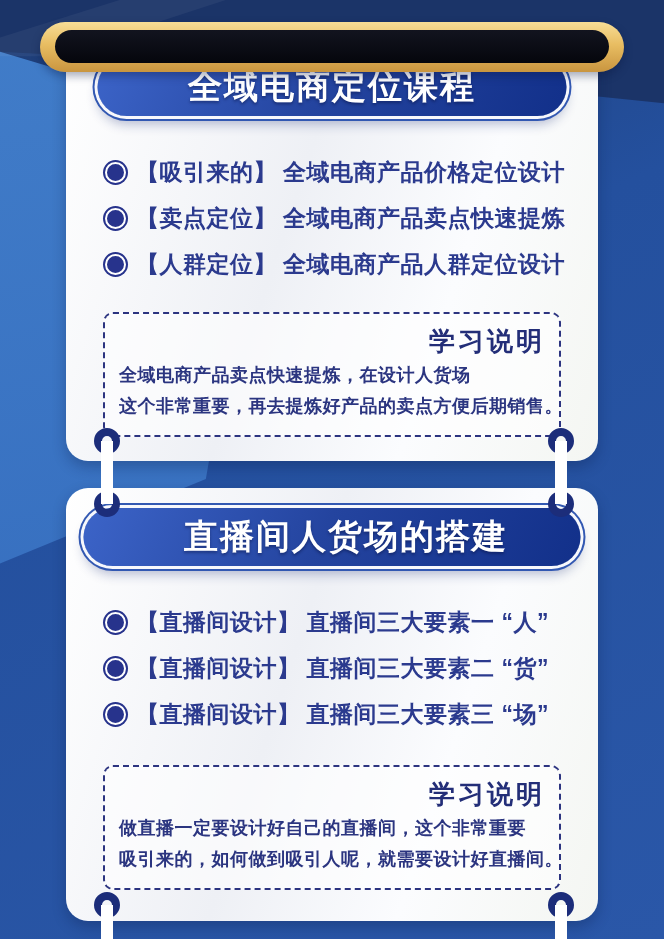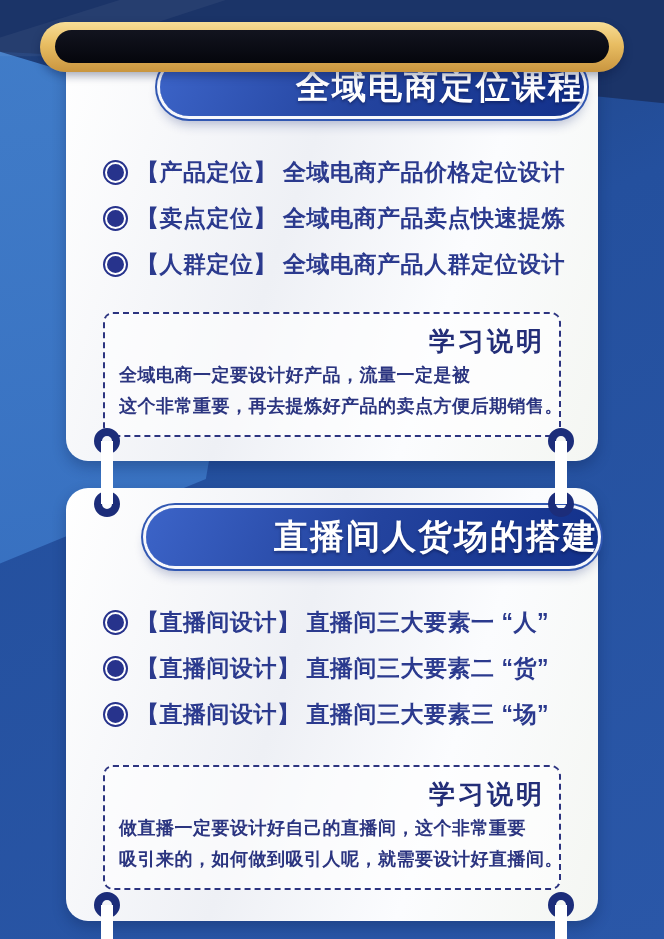--- a/index.html
+++ b/index.html
@@ -40,24 +40,24 @@
   .card{
     position:absolute;left:66px;width:532px;z-index:3;
     background:linear-gradient(108deg,#ffffff 0%,#eef0f5 42%,#fbfcfe 70%,#f4f6f2 100%);
   }
   .card-1{top:40px;height:421px;border-radius:4px 4px 22px 22px;box-shadow:0 6px 14px rgba(10,25,70,.30);}
   .card-2{top:488px;height:433px;border-radius:22px;box-shadow:0 6px 14px rgba(10,25,70,.30);}
 
   
   .pill{
     position:absolute;left:50%;transform:translateX(-50%);
-    width:424px;height:58px;border-radius:30px;
+    width:469px;height:58px;border-radius:30px;
     background:linear-gradient(115deg,#3c64c8 0%,#24449f 48%,#12308a 100%);
     box-shadow:0 0 0 3px rgba(255,255,255,.96),0 0 0 5px #3258b2,0 8px 12px rgba(15,35,110,.30);
-    display:flex;align-items:center;justify-content:flex-end;margin-left:40px;
+    display:flex;align-items:center;justify-content:center;
   }
   .pill-text{
     color:#ffffff;font-size:34px;font-weight:900;letter-spacing:2px;
     text-shadow:0 2px 3px rgba(5,10,50,.40);white-space:nowrap;
   }
   .card-1 .pill{top:18px;}
   .card-2 .pill{top:20px;padding-left:28px;}
 
   
   .bullets{position:absolute;left:36px;right:24px;}
@@ -106,38 +106,38 @@
 </div>
 
 <div class="card card-1">
   <div class="pill">
     <span class="pill-text">全域电商定位课程</span>
   </div>
 
   <div class="bullets">
     <div class="bullet-row">
       <span class="bullet-icon"></span>
-      <span class="bullet-tag">【产品定位】</span>
+      <span class="bullet-tag">【吸引来的】</span>
       <span class="bullet-text">全域电商产品价格定位设计</span>
     </div>
     <div class="bullet-row">
       <span class="bullet-icon"></span>
       <span class="bullet-tag">【卖点定位】</span>
       <span class="bullet-text">全域电商产品卖点快速提炼</span>
     </div>
     <div class="bullet-row">
       <span class="bullet-icon"></span>
       <span class="bullet-tag">【人群定位】</span>
       <span class="bullet-text">全域电商产品人群定位设计</span>
     </div>
   </div>
 
   <div class="note">
     <div class="note-title">学习说明</div>
-    <div class="note-line">全域电商一定要设计好产品，流量一定是被</div>
+    <div class="note-line">全域电商产品卖点快速提炼，在设计人货场</div>
     <div class="note-line">这个非常重要，再去提炼好产品的卖点方便后期销售。</div>
   </div>
 </div>
 
 <div class="card card-2">
   <div class="pill">
     <span class="pill-text">直播间人货场的搭建</span>
   </div>
 
   <div class="bullets">

